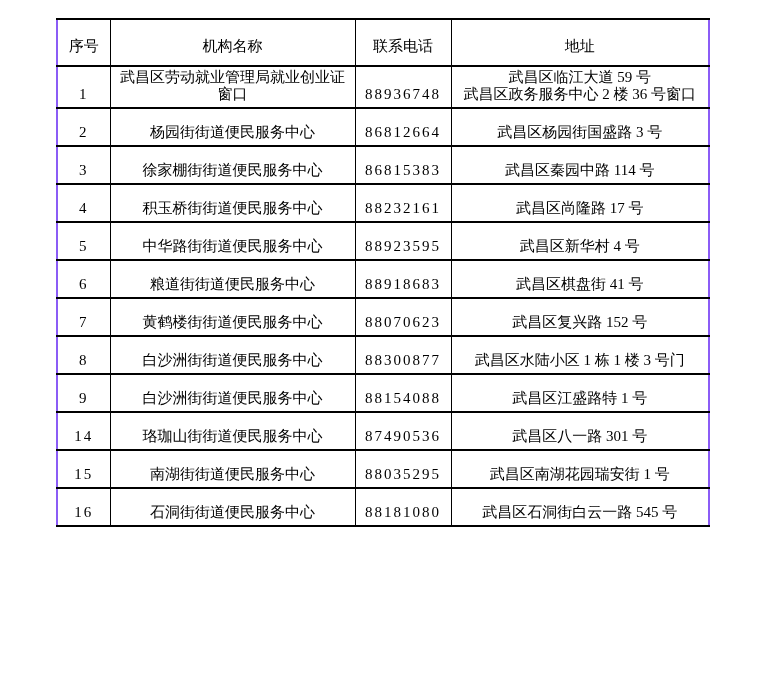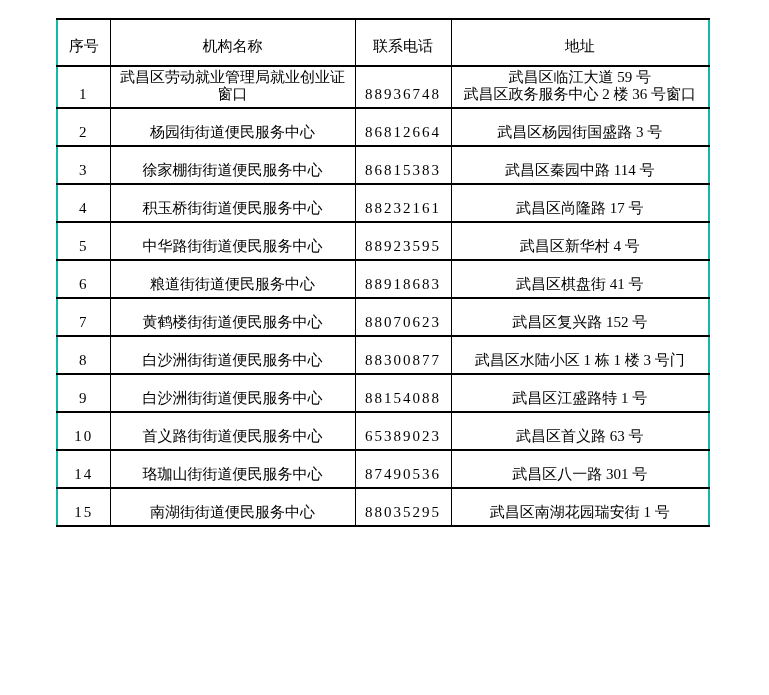--- a/index.html
+++ b/index.html
@@ -16,21 +16,21 @@
     font-family: "Liberation Serif", "DejaVu Serif", serif;
     color: #000000;
   }
   table.org-table {
     position: absolute;
     left: 56px;
     top: 18px;
     width: 652px;
     border-collapse: collapse;
     table-layout: fixed;
-    border: 2px solid #14b8a6;
+    border: 2px solid #8b5cf6;
   }
   table.org-table th,
   table.org-table td {
     border: 1px solid #000000;
     border-top-width: 2px;
     border-bottom-width: 2px;
     text-align: center;
     vertical-align: bottom;
     padding: 2px 3px 4px 3px;
     font-size: 15px;
@@ -130,32 +130,32 @@
           <td class="col-phone">88300877</td>
           <td class="col-address">武昌区水陆小区 1 栋 1 楼 3 号门</td>
         </tr>
         <tr>
           <td class="col-no">9</td>
           <td class="col-name">白沙洲街街道便民服务中心</td>
           <td class="col-phone">88154088</td>
           <td class="col-address">武昌区江盛路特 1 号</td>
         </tr>
         <tr>
-          <td class="col-no">10</td>
-          <td class="col-name">首义路街街道便民服务中心</td>
-          <td class="col-phone">65389023</td>
-          <td class="col-address">武昌区首义路 63 号</td>
-        </tr>
-        <tr>
           <td class="col-no">14</td>
           <td class="col-name">珞珈山街街道便民服务中心</td>
           <td class="col-phone">87490536</td>
           <td class="col-address">武昌区八一路 301 号</td>
         </tr>
         <tr>
           <td class="col-no">15</td>
           <td class="col-name">南湖街街道便民服务中心</td>
           <td class="col-phone">88035295</td>
           <td class="col-address">武昌区南湖花园瑞安街 1 号</td>
         </tr>
+        <tr>
+          <td class="col-no">16</td>
+          <td class="col-name">石洞街街道便民服务中心</td>
+          <td class="col-phone">88181080</td>
+          <td class="col-address">武昌区石洞街白云一路 545 号</td>
+        </tr>
       </tbody>
   </table>
 </div>
 
 </body></html>

